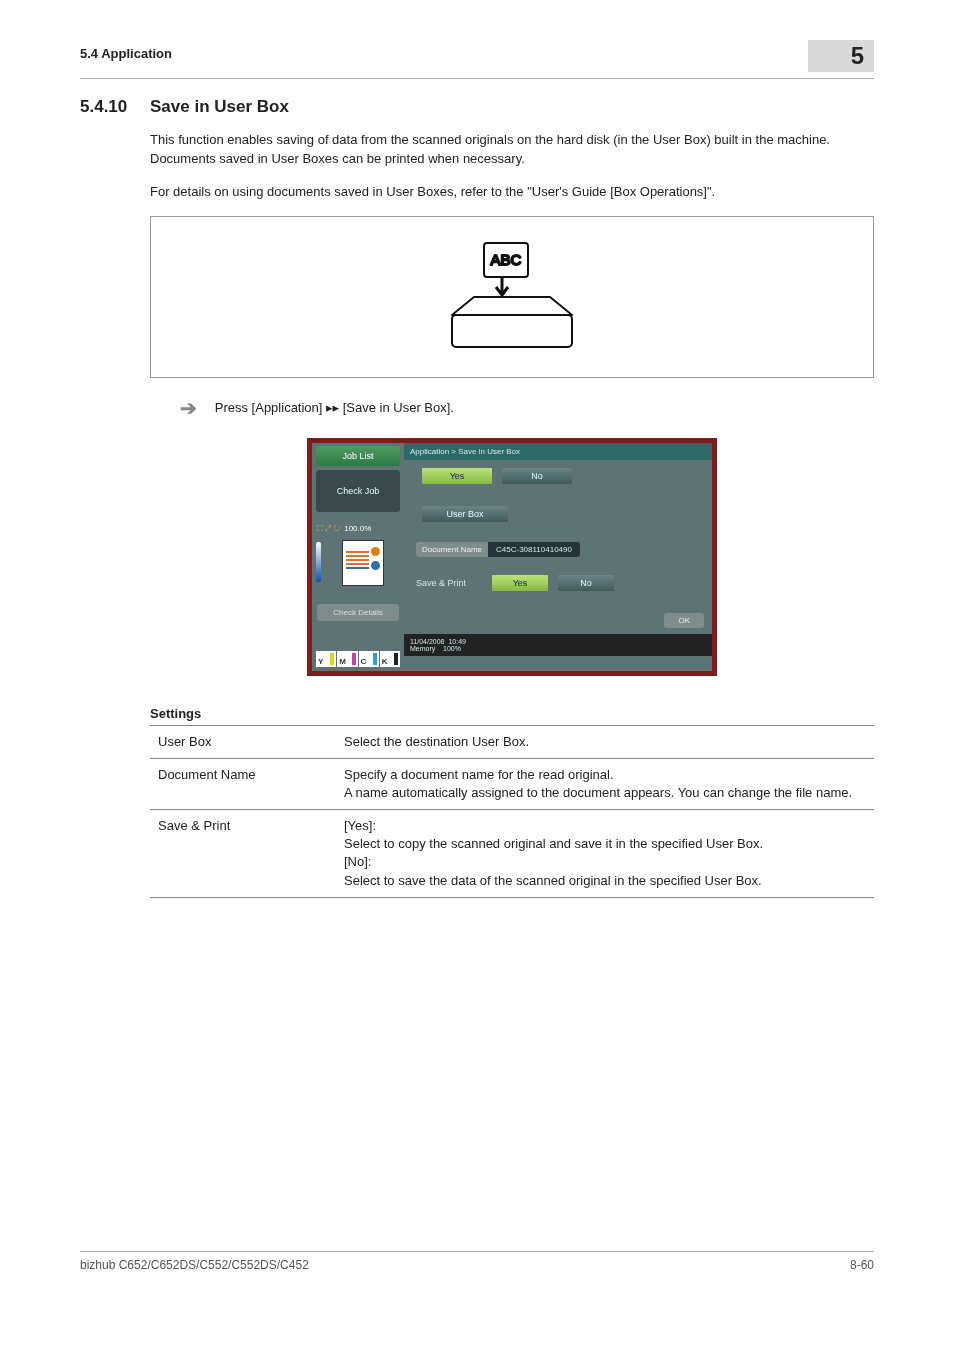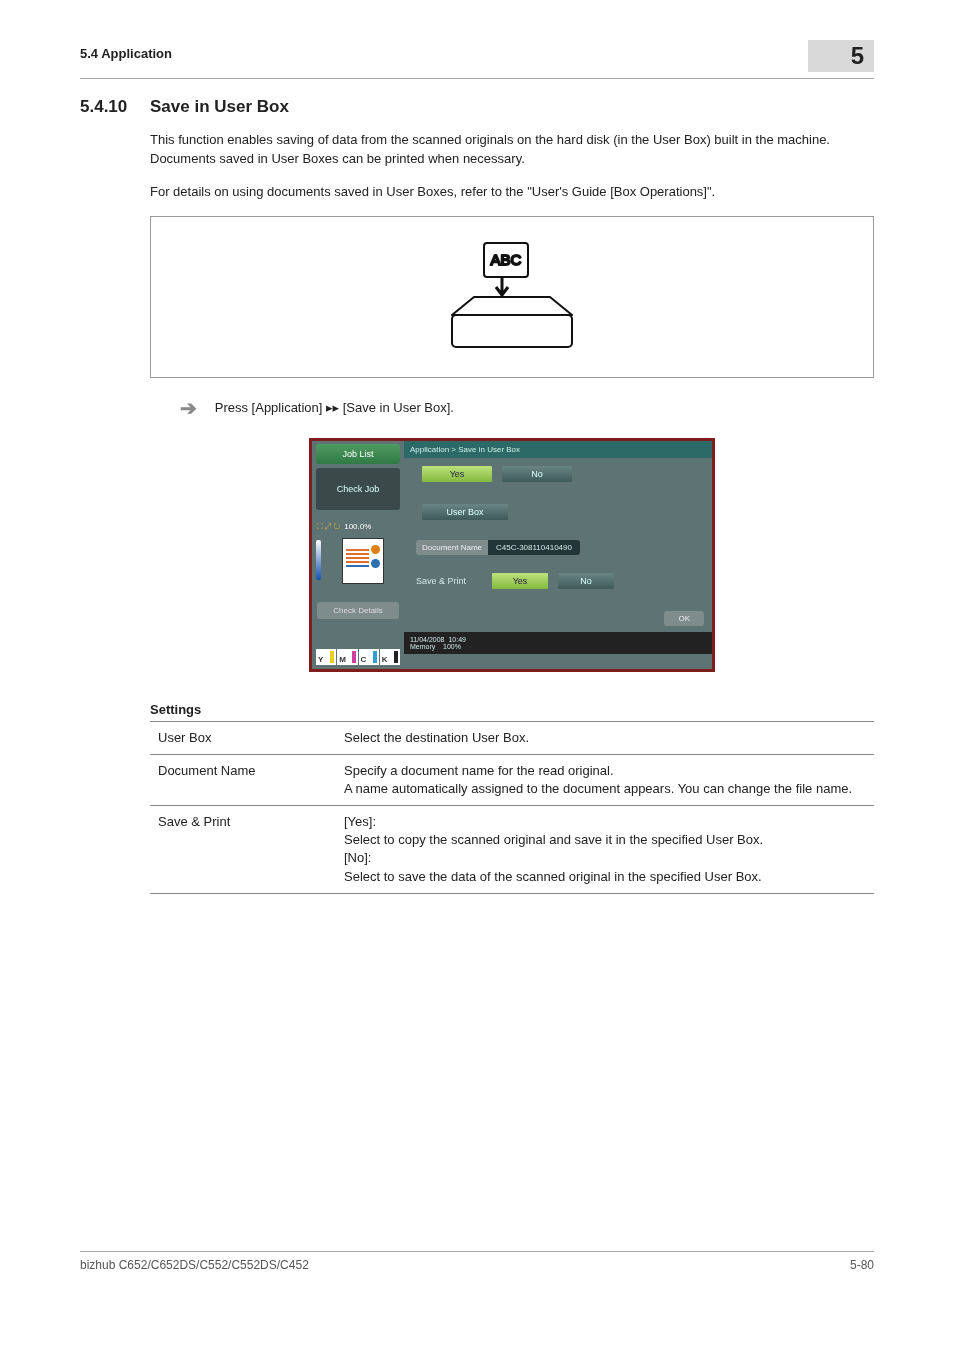--- a/index.html
+++ b/index.html
@@ -40,21 +40,21 @@
   .scanner-svg {
     position: absolute; left: 50%; top: 20px; transform: translateX(-50%);
   }
 
   .arrow-line { display: flex; align-items: center; margin: 18px 0 18px 30px;}
   .arrow-glyph { font-size: 20px; color: #888; margin-right: 18px; font-weight: bold;}
   .step-text { font-size: 13px; }
 
   .screenshot {
     width: 400px; margin: 8px auto 30px auto; background:#5e7374;
-    border: 3px solid #7f1d1d;
+    border: 5px solid #7f1d1d;
   }
   .ss-top { display:flex; }
   .ss-side { width: 92px; display:flex; flex-direction:column; }
   .ss-btn-green {
     background: linear-gradient(#4f9b62,#2f7a44);
     color:#fff; font-size:9px; text-align:center; padding:5px 2px;
     border-radius:3px; margin:3px 4px 0 4px;
   }
   .ss-btn-dark {
     background:#3a4a4a; color:#dff; font-size:9px; text-align:center;
@@ -226,15 +226,15 @@
       <tr>
         <td class="k">Save &amp; Print</td>
         <td>[Yes]:<br>Select to copy the scanned original and save it in the specified User Box.<br>[No]:<br>Select to save the data of the scanned original in the specified User Box.</td>
       </tr>
     </tbody>
       </table>
   </div>
 
   <div class="footer">
     <span>bizhub C652/C652DS/C552/C552DS/C452</span>
-    <span>5-80</span>
+    <span>8-60</span>
   </div>
 </div>
 
 </body></html>

